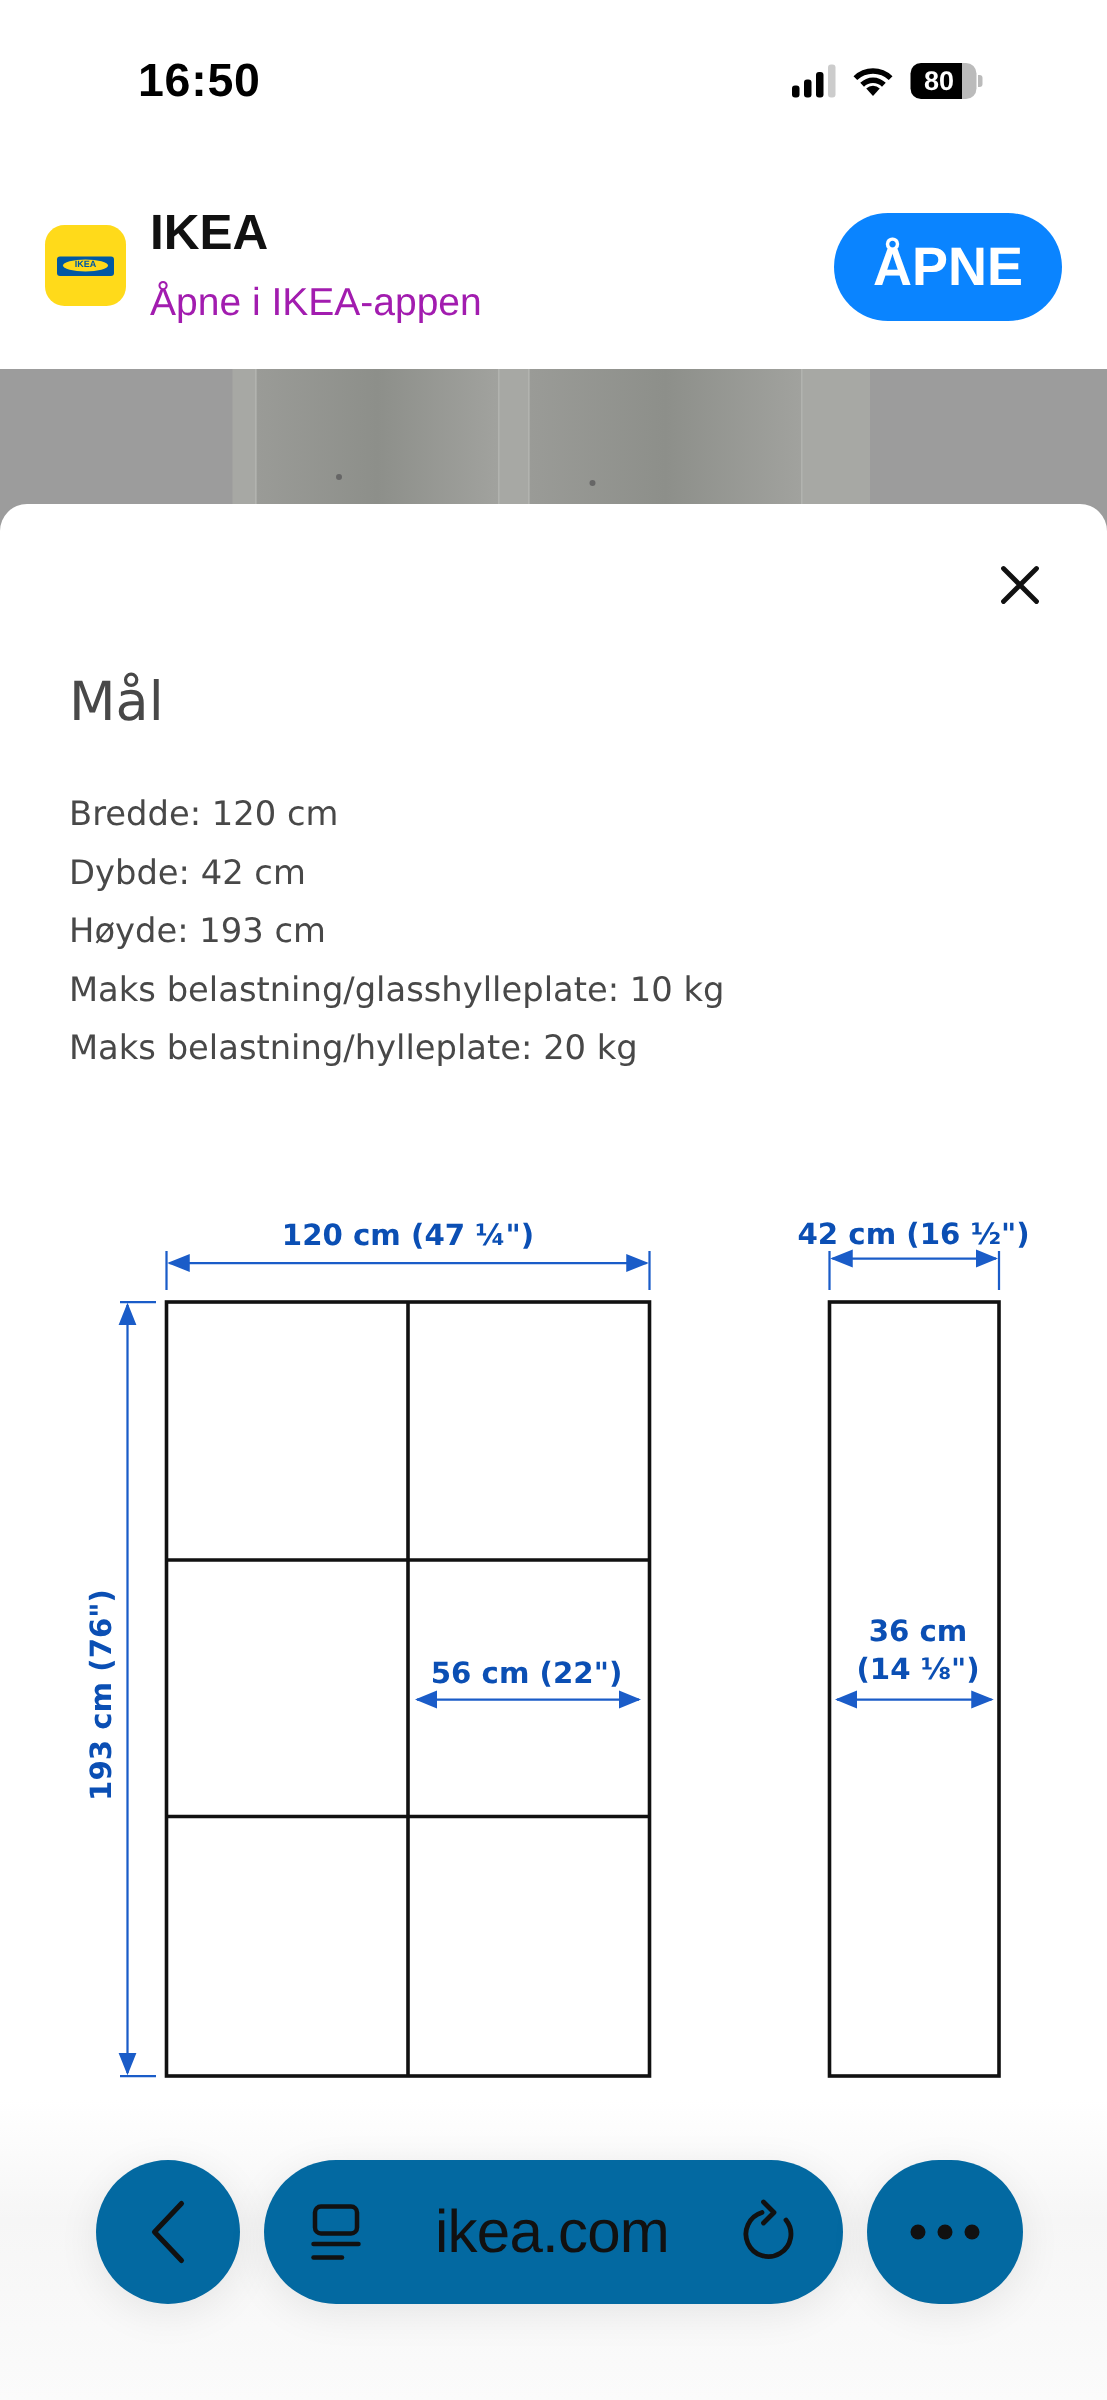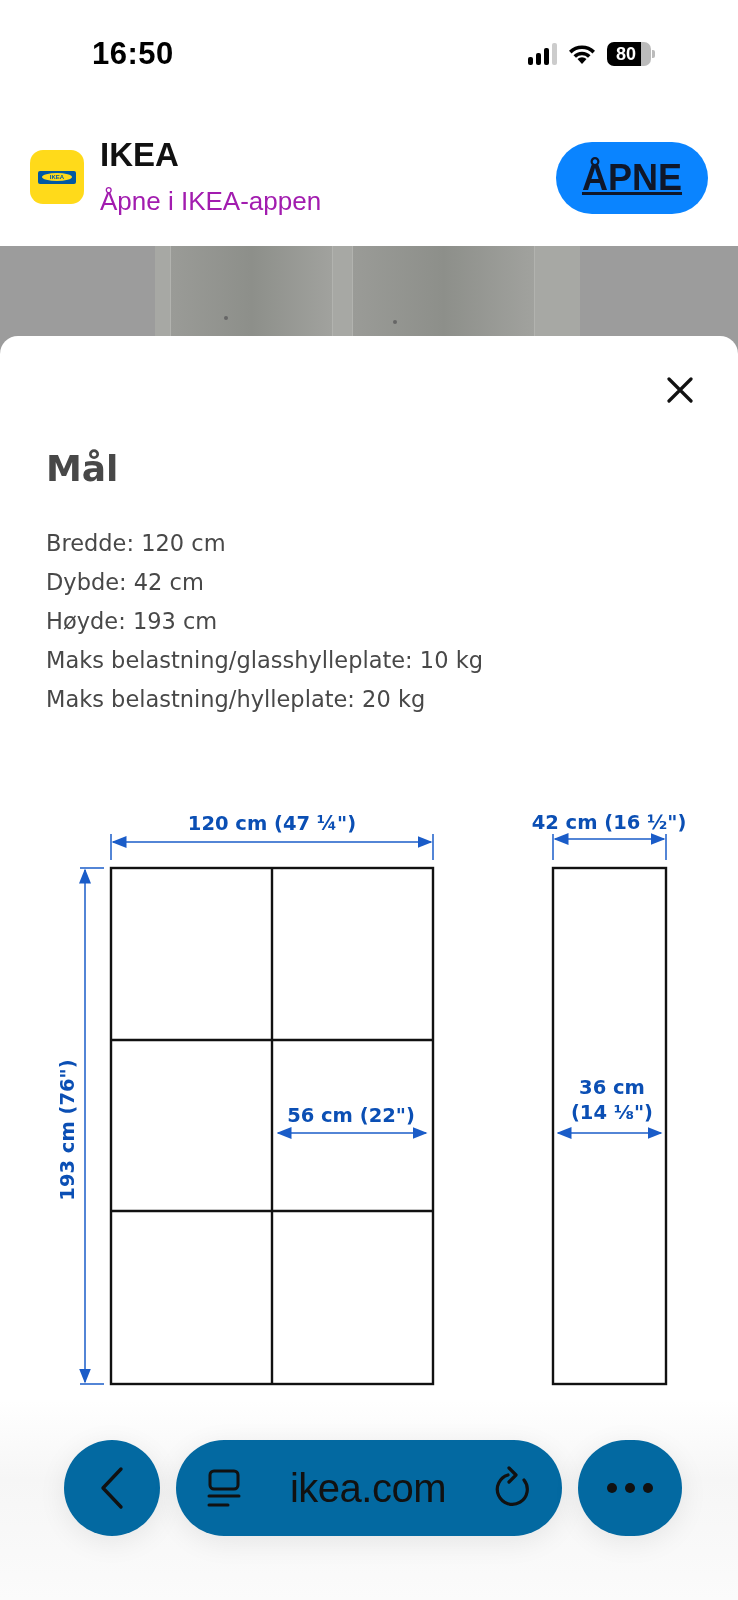--- a/index.html
+++ b/index.html
@@ -17,32 +17,32 @@
     .battery-body { width: 44px; height: 24px; border-radius: 7px; background: linear-gradient(90deg, #000 0 78%, #bbb 78% 100%); color: #fff; font-weight: 700; font-size: 18px; display: flex; align-items: center; justify-content: center; padding-right: 6px; }
     .battery-tip { width: 3px; height: 8px; background: #bbb; border-radius: 0 2px 2px 0; margin-left: 1px; }
 
     
     .app-banner { position: absolute; left: 0; top: 100px; width: 738px; height: 146px; background: #fff; }
     .app-icon { position: absolute; left: 30px; top: 50px; width: 54px; height: 54px; border-radius: 13px; background: #ffda1a; display: flex; align-items: center; justify-content: center; }
     .app-icon .logo { width: 38px; height: 13px; background: #0058a3; border-radius: 2px; display: flex; align-items: center; justify-content: center; }
     .app-icon .logo span { width: 30px; height: 8px; background: #ffda1a; border-radius: 50%; display: flex; align-items: center; justify-content: center; font-size: 6px; font-weight: 700; color: #0058a3; line-height: 8px; }
     .app-name { position: absolute; left: 100px; top: 36px; font-size: 33px; font-weight: 700; color: #111; }
     .app-subtitle { position: absolute; left: 100px; top: 86px; font-size: 26px; color: #a21caf; text-align: right; }
-    .open-button { position: absolute; left: 556px; top: 42px; width: 152px; height: 72px; border-radius: 36px; background: #0a84ff; color: #0f172a; font-size: 36px; font-weight: 700; border: none; display: flex; align-items: center; justify-content: center; text-decoration: underline; }
+    .open-button { position: absolute; left: 556px; top: 42px; width: 152px; height: 72px; border-radius: 36px; background: #0a84ff; color: #ffffff; font-size: 36px; font-weight: 700; border: none; display: flex; align-items: center; justify-content: center; }
 
     
     .product-backdrop { position: absolute; left: 0; top: 246px; width: 738px; height: 110px; background: #9c9c9c; overflow: hidden; }
     .cabinet-frame { position: absolute; top: 0; height: 110px; background: #a7a8a4; }
     .cabinet-glass { position: absolute; top: 0; height: 110px; background: linear-gradient(90deg, #9a9b97, #8d8f8a 50%, #a1a29e); border-left: 1px solid #b2b3af; border-right: 1px solid #b2b3af; }
     .shelf-pin { position: absolute; width: 4px; height: 4px; background: #666; border-radius: 50%; }
 
     
     .sheet { position: absolute; left: 0; top: 336px; width: 738px; height: 1264px; background: #fff; border-radius: 18px 18px 0 0; }
     .close-button { position: absolute; right: 40px; top: 36px; width: 36px; height: 36px; background: none; border: none; display: flex; align-items: center; justify-content: center; }
-    .sheet-title { position: absolute; left: 46px; top: 112px; font-family: "DejaVu Sans", sans-serif; font-size: 36px; font-weight: 700; color: #484848; }
+    .sheet-title { position: absolute; left: 46px; top: 112px; font-family: "DejaVu Sans", sans-serif; font-size: 36px; font-weight: 400; color: #484848; }
     .spec-list { position: absolute; left: 46px; top: 188px; list-style: none; }
     .spec-row { font-family: "DejaVu Sans", sans-serif; font-size: 22.5px; line-height: 39px; color: #484848; white-space: nowrap; }
     .spec-label { font-weight: 400; }
 
     
     .diagram { position: absolute; left: 0; top: 0; width: 738px; height: 1600px; pointer-events: none; }
     .diagram text { font-family: "DejaVu Sans", sans-serif; font-weight: 700; fill: #0b4fb4; }
 
     
     .toolbar-fade { position: absolute; left: 0; top: 1400px; width: 738px; height: 200px; background: linear-gradient(180deg, rgba(255,255,255,0) 0%, #f6f6f6 40%, #fbfbfb 100%); }

